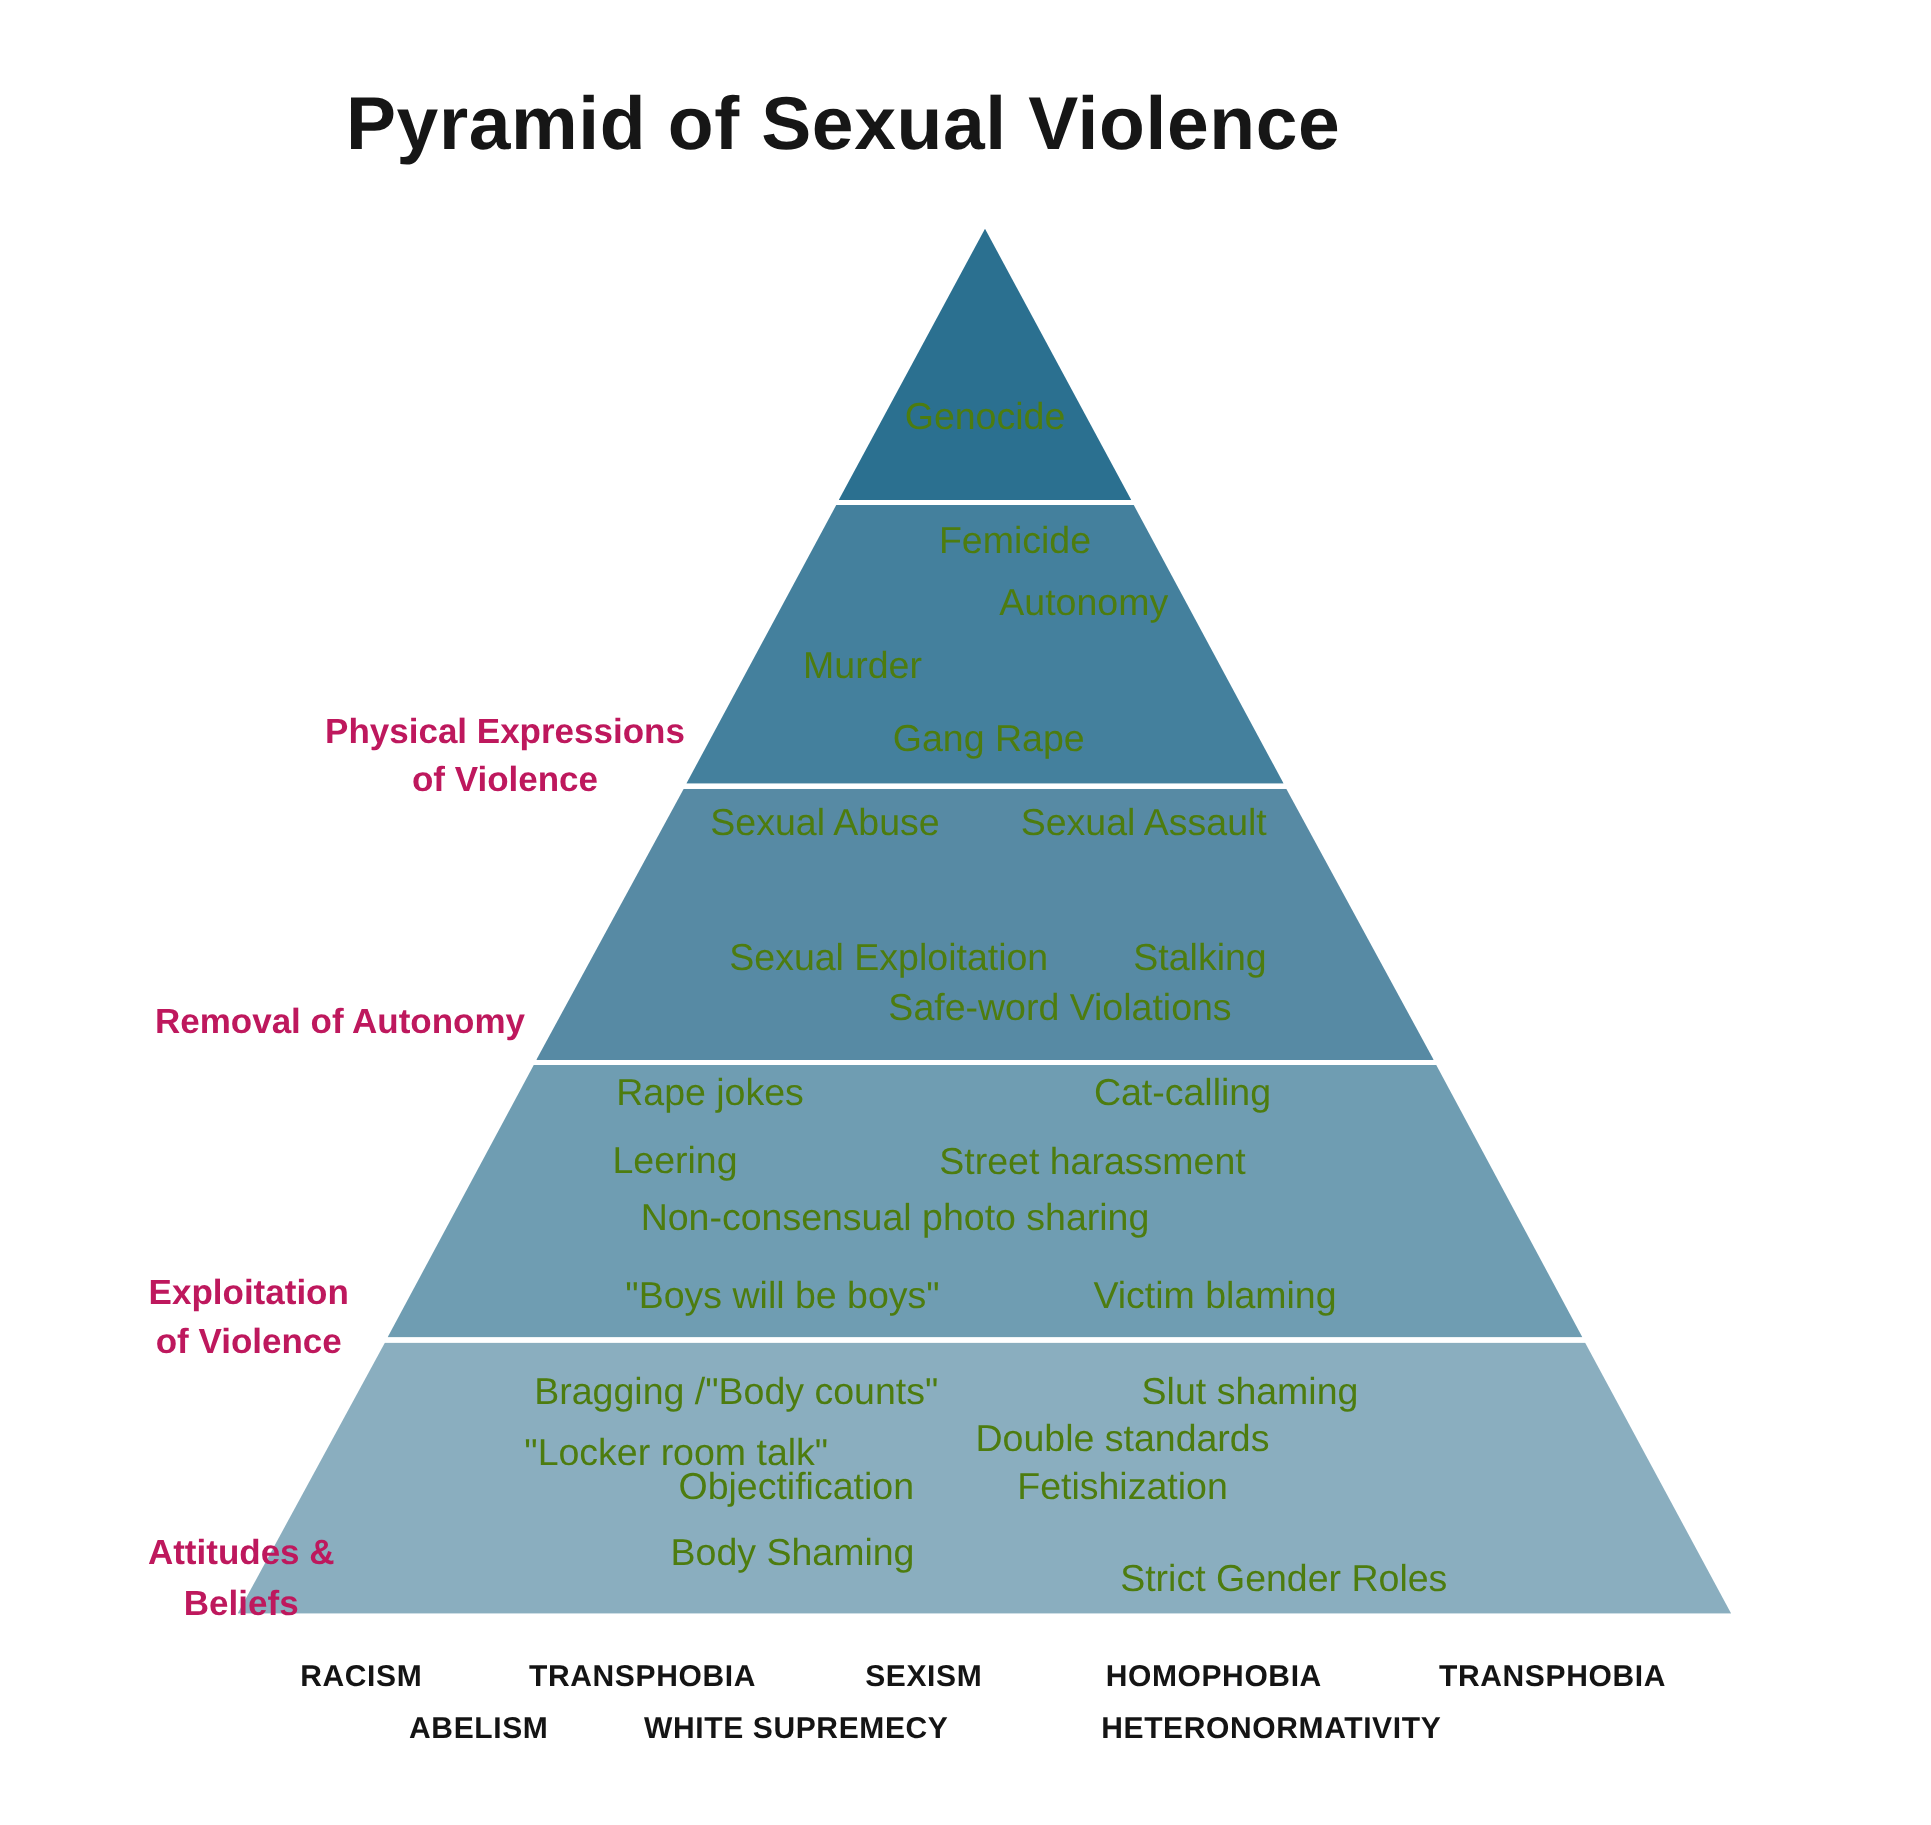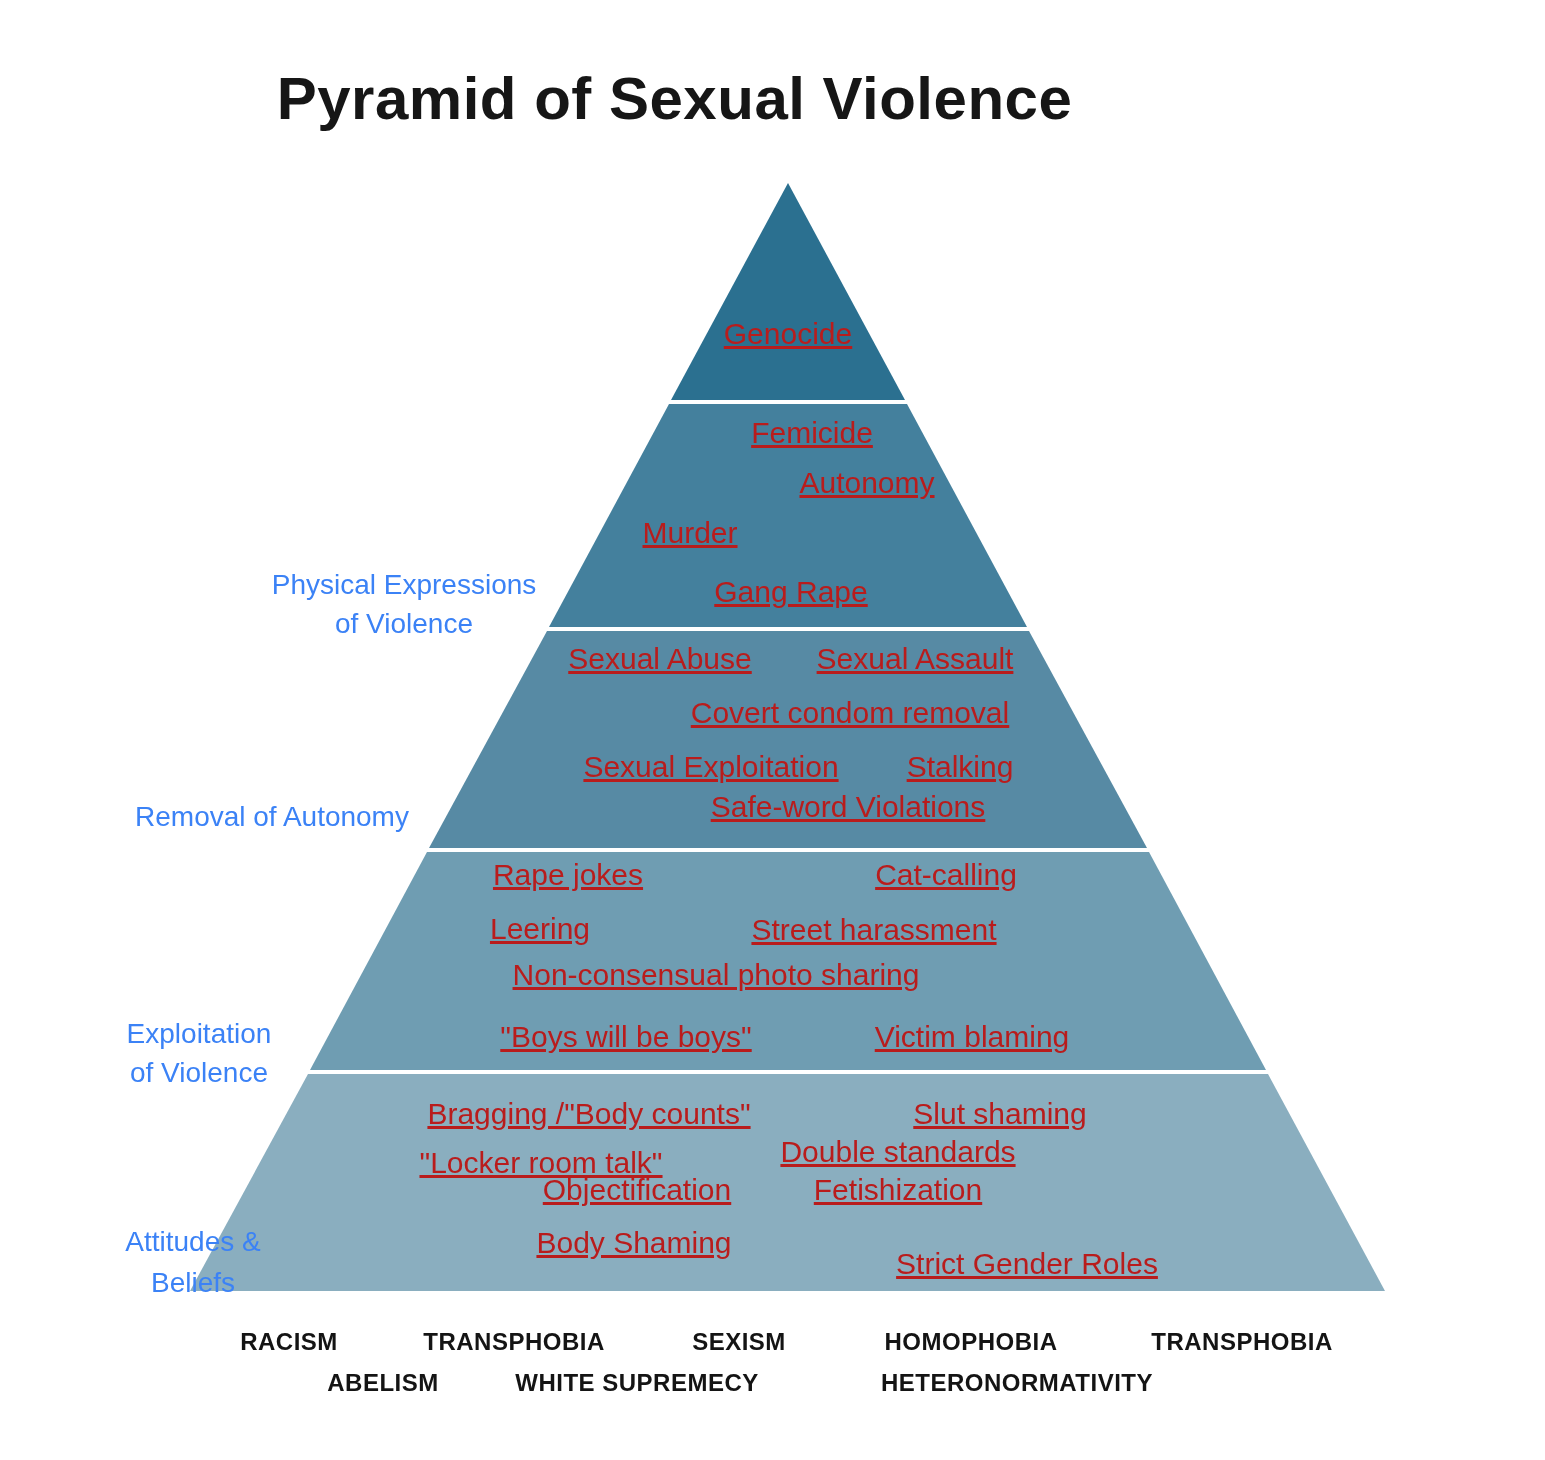--- a/index.html
+++ b/index.html
@@ -21,25 +21,25 @@
     position:absolute;left:190px;top:183px;width:1195px;height:1108px;
   }
   .tier{position:absolute;left:0;width:1195px;}
   .tier1{top:0;height:217px;clip-path:polygon(598px 0px,715px 217px,481px 217px);}
   .tier2{top:221px;height:223px;clip-path:polygon(479px 0px,717px 0px,837px 223px,359px 223px);}
   .tier3{top:448px;height:217px;clip-path:polygon(357px 0px,839px 0px,957px 217px,239px 217px);}
   .tier4{top:669px;height:218px;clip-path:polygon(237px 0px,959px 0px,1076px 218px,120px 218px);}
   .tier5{top:891px;height:217px;clip-path:polygon(118px 0px,1078px 0px,1195px 217px,0px 217px);}
   .item{
     position:absolute;transform:translate(-50%,-50%);
-    color:#b91c1c;font-size:30px;font-weight:400;white-space:nowrap;text-decoration:underline;
+    color:#4d7c0f;font-size:30px;font-weight:400;white-space:nowrap;
   }
   .side-label{
-    position:absolute;color:#3b82f6;font-size:28px;line-height:39px;
-    text-align:center;width:300px;
+    position:absolute;color:#be185d;font-size:28px;line-height:39px;
+    text-align:center;width:300px;font-weight:bold;
   }
   .side-label span{display:block;}
   .side-label.left-align{text-align:center;line-height:41px;}
   .foundation-term{
     position:absolute;transform:translate(-50%,-50%);
     color:#141414;font-size:24px;font-weight:700;white-space:nowrap;
     letter-spacing:0.5px;
   }
 </style>
 </head>
@@ -59,21 +59,20 @@
 
     <span class="item" style="left:598px;top:151px">Genocide</span>
 
     <span class="item" style="left:622px;top:250px">Femicide</span>
     <span class="item" style="left:677px;top:300px">Autonomy</span>
     <span class="item" style="left:500px;top:350px">Murder</span>
     <span class="item" style="left:601px;top:409px">Gang Rape</span>
 
     <span class="item" style="left:470px;top:476px">Sexual Abuse</span>
     <span class="item" style="left:725px;top:476px">Sexual Assault</span>
-    <span class="item" style="left:660px;top:530px">Covert condom removal</span>
     <span class="item" style="left:521px;top:584px">Sexual Exploitation</span>
     <span class="item" style="left:770px;top:584px">Stalking</span>
     <span class="item" style="left:658px;top:624px">Safe-word Violations</span>
 
     <span class="item" style="left:378px;top:692px">Rape jokes</span>
     <span class="item" style="left:756px;top:692px">Cat-calling</span>
     <span class="item" style="left:350px;top:746px">Leering</span>
     <span class="item" style="left:684px;top:747px">Street harassment</span>
     <span class="item" style="left:526px;top:792px">Non-consensual photo sharing</span>
     <span class="item" style="left:436px;top:854px">"Boys will be boys"</span>

